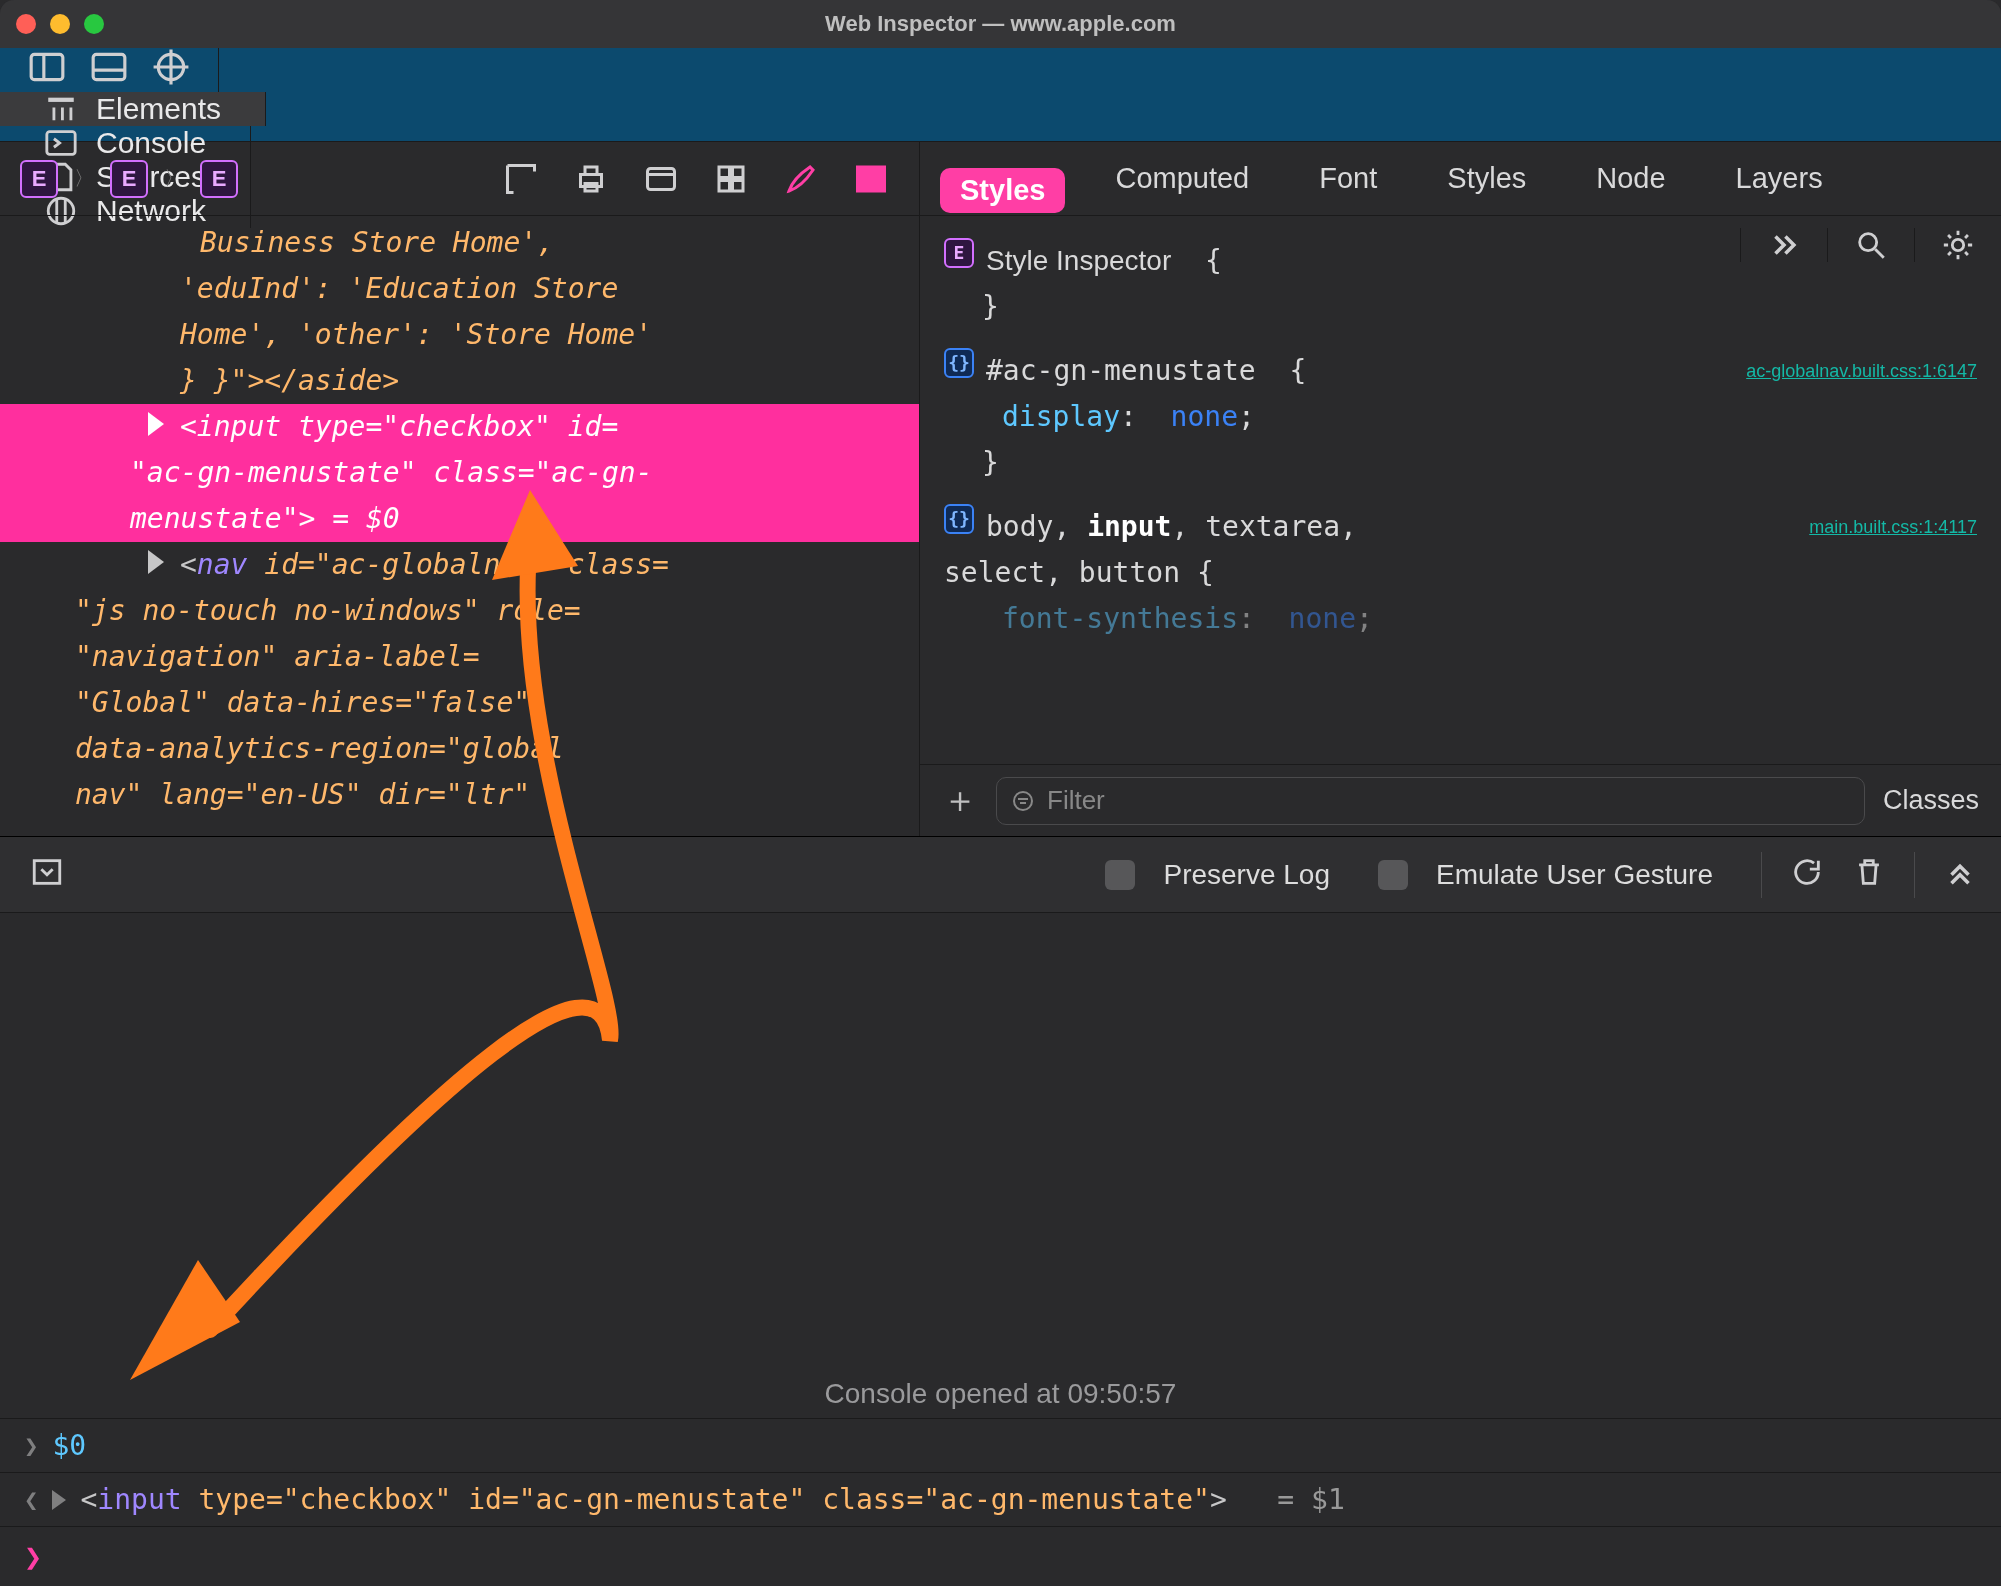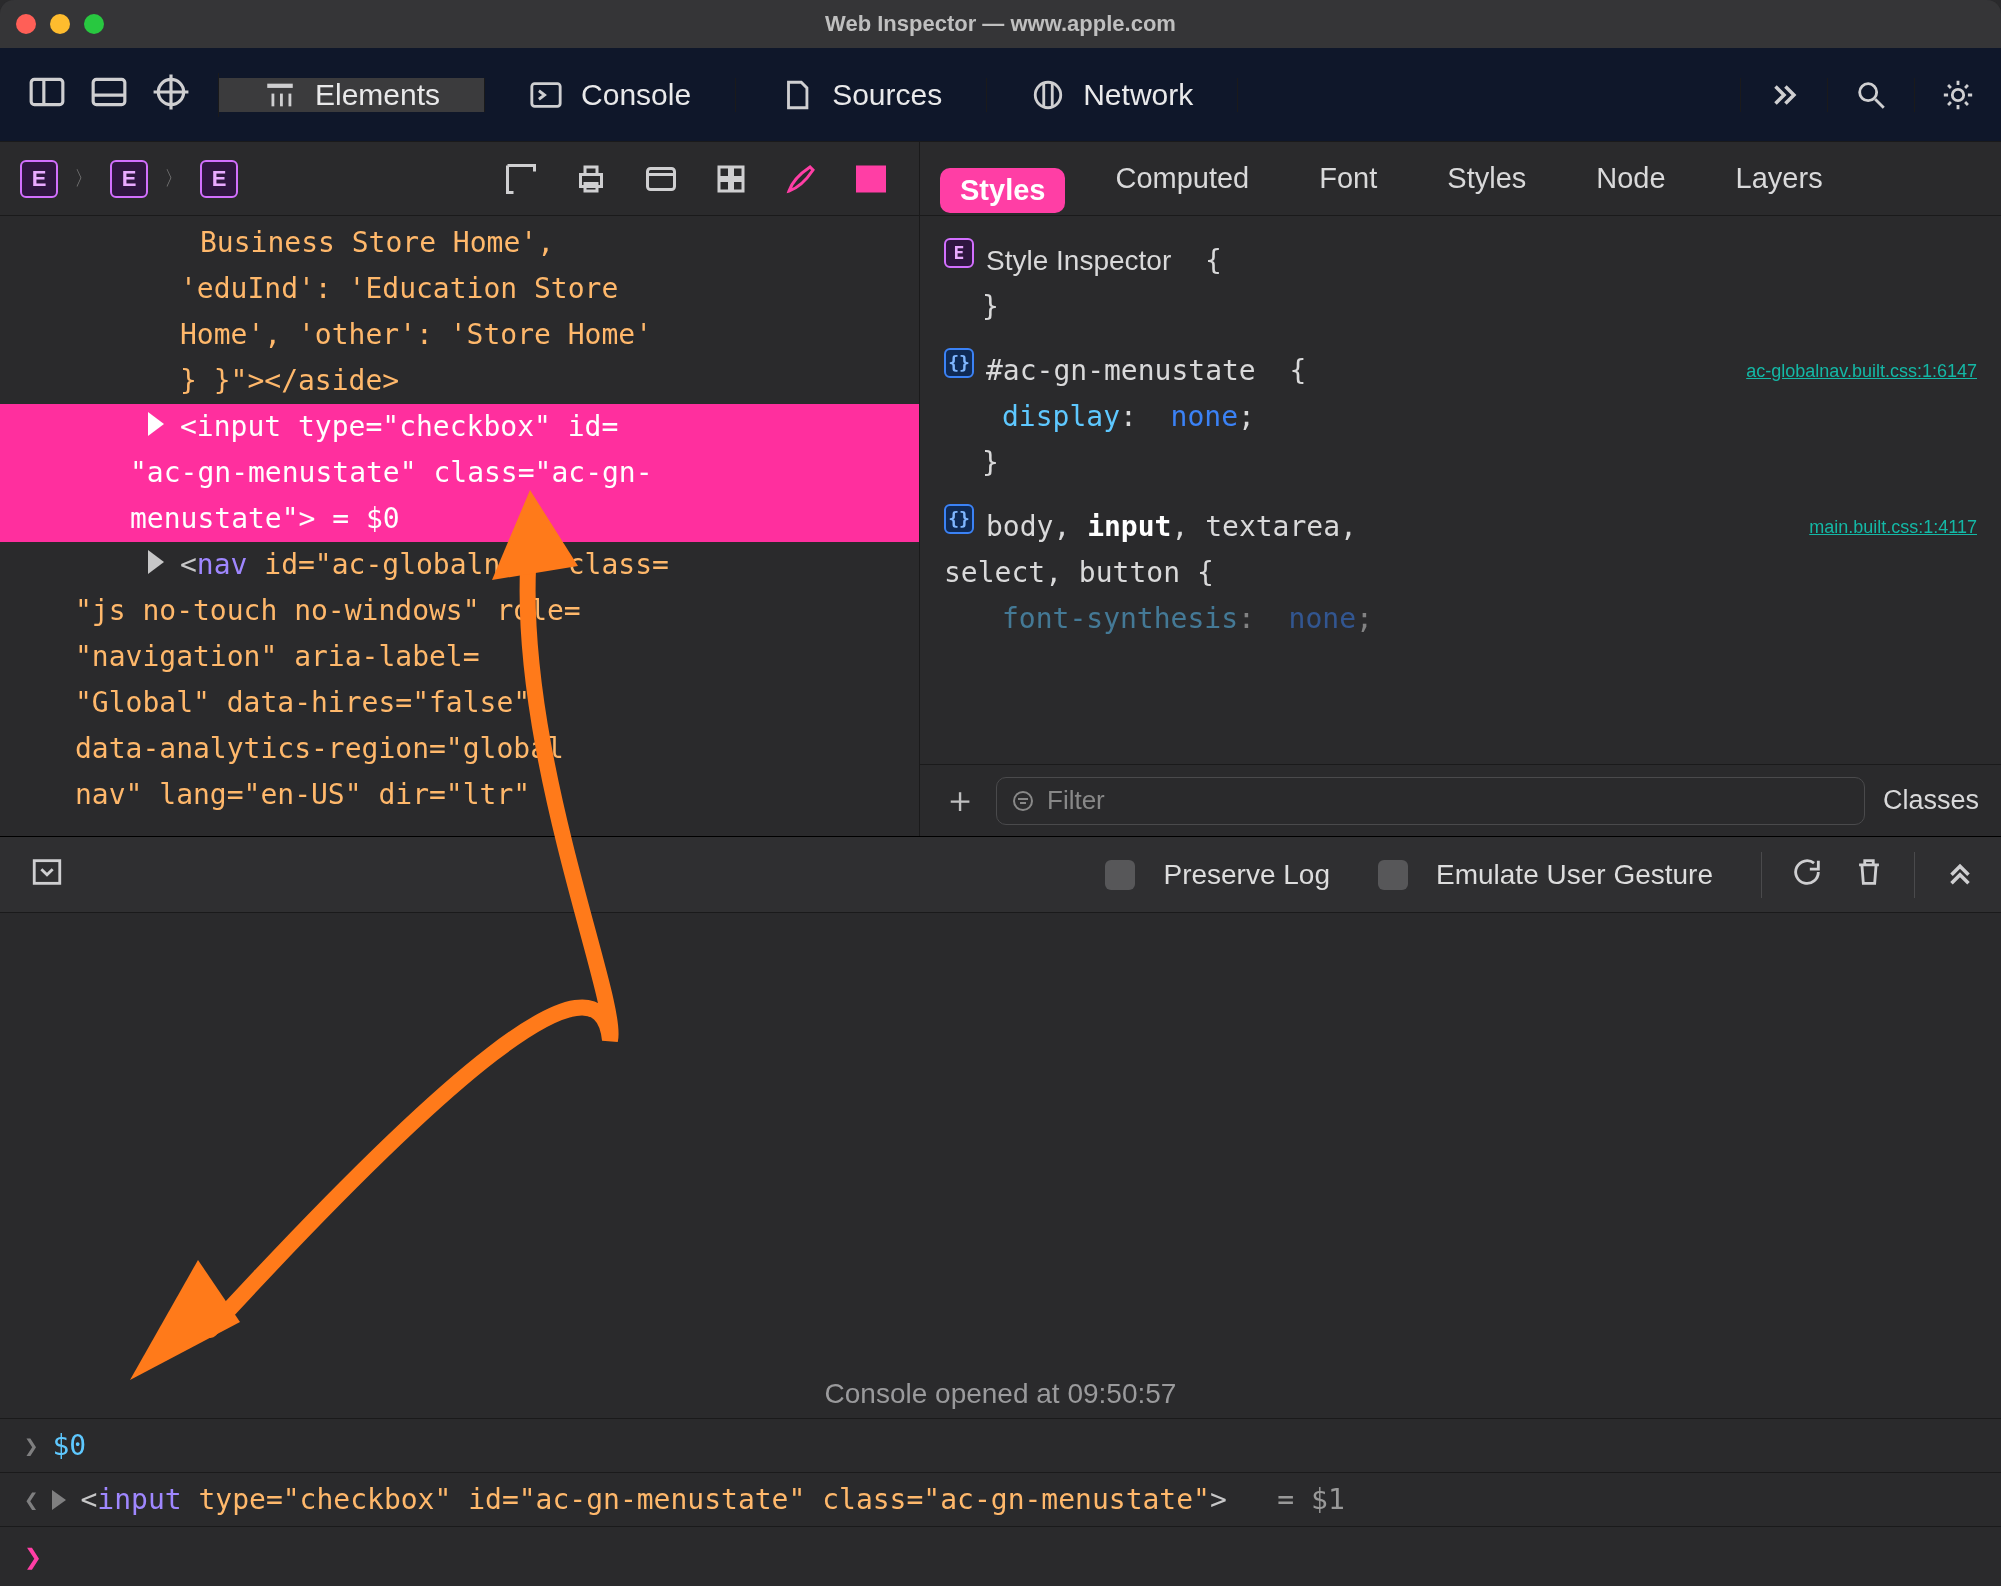--- a/index.html
+++ b/index.html
@@ -43,24 +43,25 @@
     text-align: center;
     font-size: 22px;
     color: #bfbfbf;
     font-weight: 600;
     pointer-events: none;
   }
 
   
   .tabbar {
     height: 94px;
-    background: #0f172a;
+    background: #0c4a6e;
     border-bottom: 1px solid #1a1a1b;
     display: flex;
-    align-items: center;
+    align-items: flex-start;
+    flex-direction: column;
   }
   .tabbar .leftcluster {
     display: flex;
     align-items: center;
     gap: 24px;
     padding: 0 28px;
     border-right: 1px solid #1a1a1b;
   }
   .tabbar .leftcluster svg { width: 38px; height: 38px; fill: #cfcfd1; }
   .tabbar .tab {
@@ -130,21 +131,21 @@
   .tbicon.pinkstroke path { stroke: #ff3ea5; }
 
   .dom-tree {
     flex: 1;
     font-family: "SF Mono", Menlo, Consolas, monospace;
     font-size: 28px;
     line-height: 46px;
     overflow: hidden;
     padding-top: 4px;
   }
-  .dom-line { padding: 0 12px 0 75px; position: relative; color: #c7c7c8; }
+  .dom-line { padding: 0 12px 0 75px; position: relative; color: #c7c7c8; font-style: italic; }
   .dom-line .disclose {
     position: absolute;
     left: 140px;
     top: 8px;
     width: 0; height: 0;
     border-top: 12px solid transparent;
     border-bottom: 12px solid transparent;
     border-left: 16px solid #c7c7c8;
   }
   .dom-line .disclose.white { border-left-color: #fff; }

